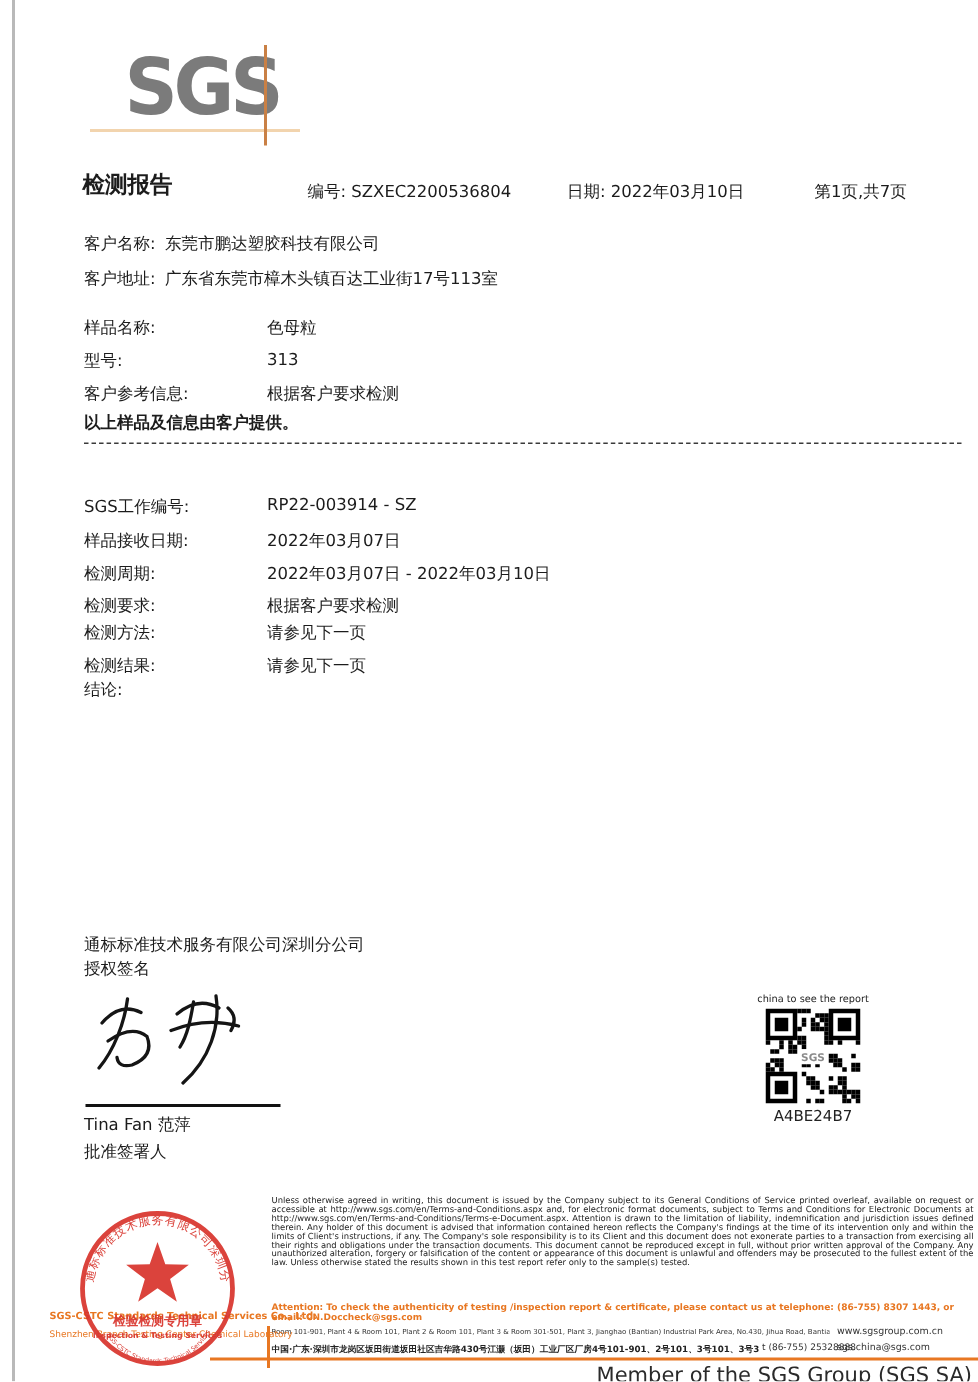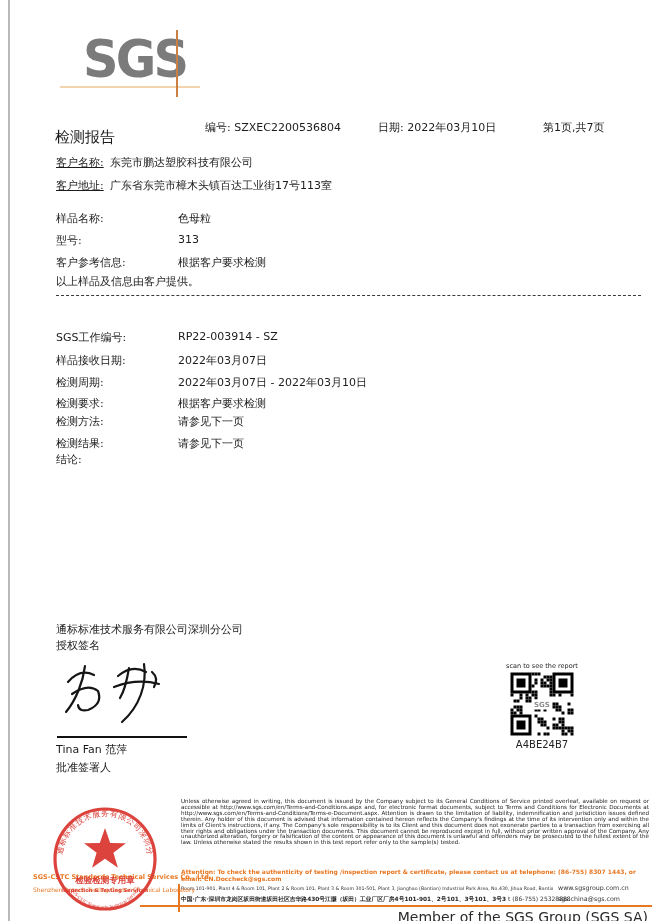--- a/index.html
+++ b/index.html
@@ -5,28 +5,28 @@
   html,body{margin:0;padding:0;background:#fff;}
   .page{position:relative;width:652px;height:921px;background:#ffffff;overflow:hidden;
         font-family:"DejaVu Sans","Liberation Sans",sans-serif;color:#1c1c1c;}
   .edge-line{position:absolute;left:8px;top:0;width:2px;height:100%;background:#b9b9b9;}
   
   .logo{position:absolute;left:83px;top:33px;font-size:52px;font-weight:bold;color:#7b7b7b;
         letter-spacing:-3px;line-height:52px;transform:scaleX(.95);transform-origin:left;}
   .logo-hline{position:absolute;left:60px;top:86px;width:140px;height:2px;background:#f2d4ae;}
   .logo-vline{position:absolute;left:176px;top:30px;width:2px;height:67px;background:#c98045;}
   
-  .title{position:absolute;left:55px;top:128px;font-size:15px;font-weight:normal;}
+  .title{position:absolute;left:55px;top:114px;font-size:15px;font-weight:bold;}
   .hmeta{position:absolute;top:120px;font-size:11px;white-space:nowrap;}
   
   .row{position:absolute;left:56px;display:flex;font-size:11px;white-space:nowrap;}
   .row .lbl{width:122px;flex:none;}
-  .row.sm .lbl{width:54px;text-decoration:underline;}
+  .row.sm .lbl{width:54px;}
   .row .val{white-space:nowrap;text-align:center;}
-  .note{position:absolute;left:56px;font-size:11px;}
+  .note{position:absolute;left:56px;font-size:11px;font-weight:bold;}
   .dashed{position:absolute;left:56px;top:295px;width:585px;border-top:1.5px dashed #3a3a3a;}
   .concl .val{white-space:normal;width:322px;line-height:16px;}
   
   .sig-co{position:absolute;left:56px;top:622px;font-size:11px;line-height:16px;}
   .sig-svg{position:absolute;left:58px;top:660px;}
   .sig-line{position:absolute;left:57px;top:736px;width:130px;height:2px;background:#111;}
   .sig-name{position:absolute;left:56px;top:742px;font-size:11px;}
   .sig-role{position:absolute;left:56px;top:760px;font-size:11px;}
   
   .qr-wrap{position:absolute;left:492px;top:662px;width:100px;text-align:center;}
@@ -138,21 +138,21 @@
       <path d="M86 4 C89 24 82 46 64 62"></path>
       <path d="M56 27 Q79 18 101 24"></path>
       <path d="M94 12 Q101 18 96 27"></path>
     </g>
   </svg>
   <div class="sig-line"></div>
   <div class="sig-name">Tina Fan 范萍</div>
   <div class="sig-role">批准签署人</div>
 
   <div class="qr-wrap">
-    <div class="qr-cap">scan to see the report</div>
+    <div class="qr-cap">china to see the report</div>
     <svg id="qr" width="66" height="66" viewBox="0 0 66 66" style="display:block;margin:1px auto 0;">
       <rect x="0" y="0" width="66" height="66" fill="#fff"></rect>
       <g id="qrdata" transform="translate(1.5,1.5)" fill="#000">
           <rect x="21" y="0" width="3" height="3"></rect>
           <rect x="24" y="0" width="3" height="3"></rect>
           <rect x="27" y="0" width="3" height="3"></rect>
           <rect x="33" y="3" width="3" height="3"></rect>
           <rect x="36" y="3" width="3" height="3"></rect>
           <rect x="39" y="3" width="3" height="3"></rect>
           <rect x="24" y="6" width="3" height="3"></rect>

